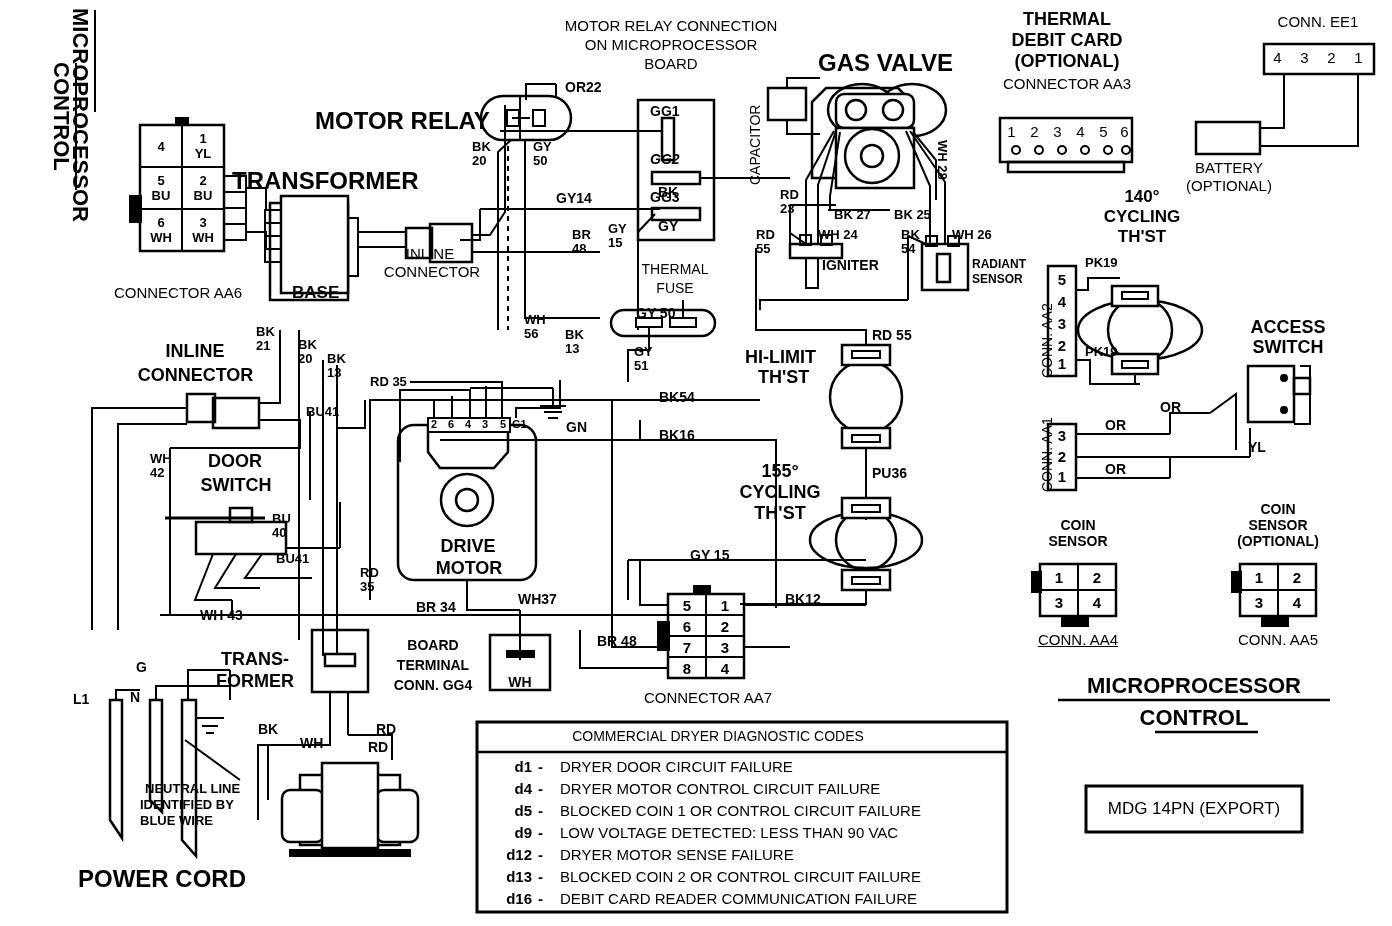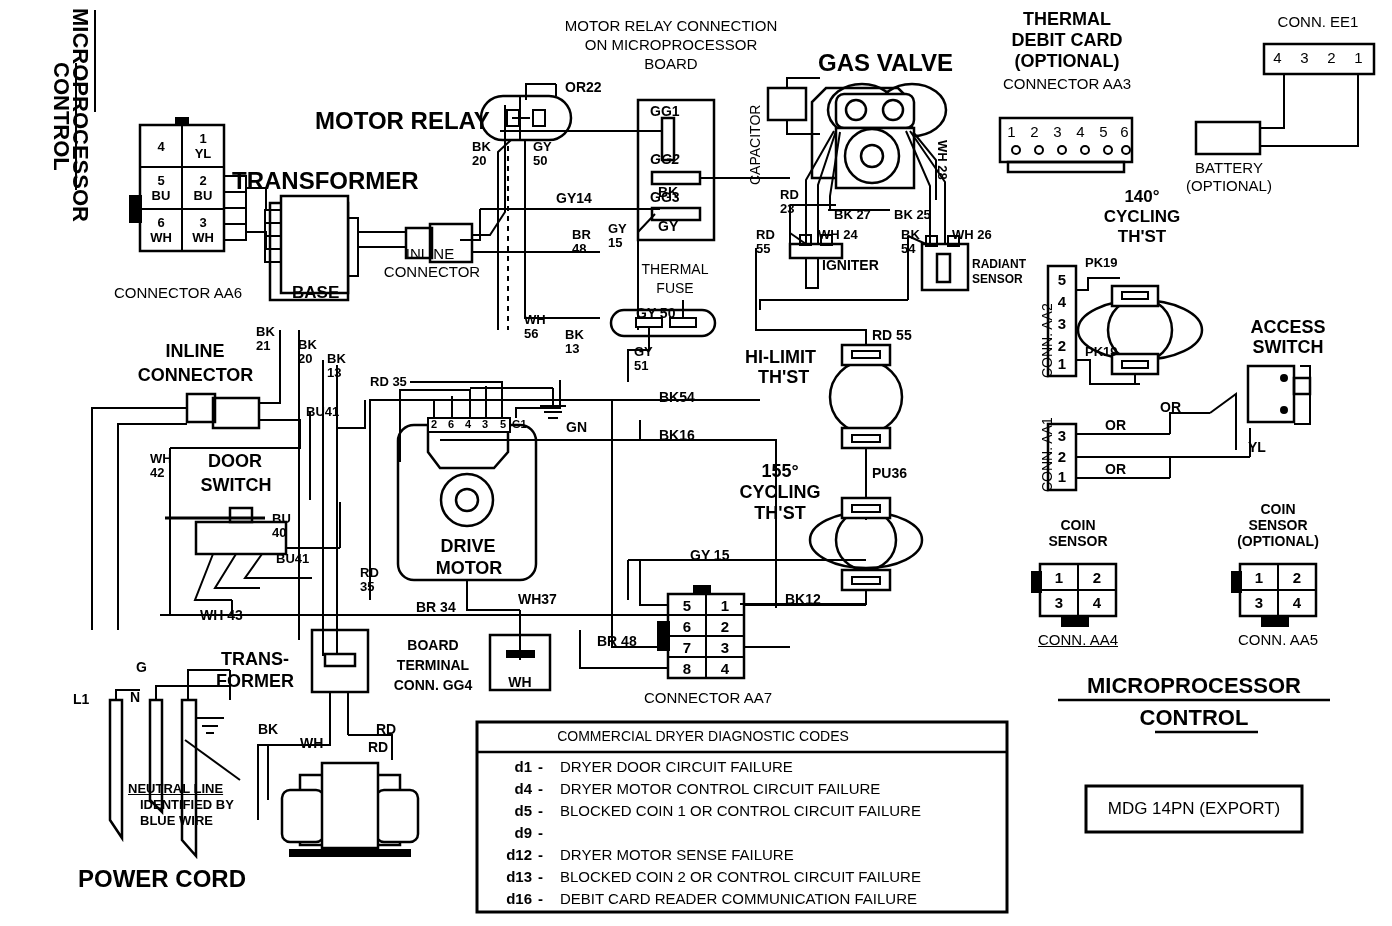--- a/index.html
+++ b/index.html
@@ -475,21 +475,21 @@
 <div class="lbl t18 b c" style="left:196px;top:650px;width:118px;">TRANS-</div>
 <div class="lbl t18 b c" style="left:192px;top:672px;width:126px;">FORMER</div>
 <div class="lbl t14 b" style="left:258px;top:722px;">BK</div>
 <div class="lbl t14 b" style="left:300px;top:736px;">WH</div>
 <div class="lbl t14 b" style="left:376px;top:722px;">RD</div>
 <div class="lbl t14 b" style="left:368px;top:740px;">RD</div>
 
 <div class="lbl t14 b" style="left:73px;top:692px;">L1</div>
 <div class="lbl t14 b" style="left:130px;top:690px;">N</div>
 <div class="lbl t14 b" style="left:136px;top:660px;">G</div>
-<div class="lbl t13 b" style="left:128px;top:782px;text-decoration:underline;">NEUTRAL LINE</div>
+<div class="lbl t13 b" style="left:145px;top:782px;">NEUTRAL LINE</div>
 <div class="lbl t13 b" style="left:140px;top:798px;">IDENTIFIED BY</div>
 <div class="lbl t13 b" style="left:140px;top:814px;">BLUE WIRE</div>
 <div class="lbl t20 b" style="left:78px;top:866px;">POWER CORD</div>
 
 <div class="lbl t14 b" style="left:565px;top:80px;">OR22</div>
 <div class="lbl t13 b" style="left:472px;top:140px;">BK
 20</div>
 <div class="lbl t13 b" style="left:533px;top:140px;">GY
 50</div>
 <div class="lbl t14 b" style="left:556px;top:191px;">GY14</div>
@@ -541,36 +541,37 @@
 54</div>
 <div class="lbl t14 b" style="left:872px;top:328px;">RD 55</div>
 <div class="lbl t14 b" style="left:872px;top:466px;">PU36</div>
 <div class="lbl t13 b" style="left:1085px;top:256px;">PK19</div>
 <div class="lbl t13 b" style="left:1085px;top:345px;">PK19</div>
 <div class="lbl t14 b" style="left:1105px;top:418px;">OR</div>
 <div class="lbl t14 b" style="left:1105px;top:462px;">OR</div>
 <div class="lbl t14 b" style="left:1160px;top:400px;">OR</div>
 <div class="lbl t14 b" style="left:1248px;top:440px;">YL</div>
 
-<div class="lbl t16 c" style="left:490px;top:729px;width:426px;">COMMERCIAL DRYER DIAGNOSTIC CODES</div>
+<div class="lbl t16 c" style="left:505px;top:729px;width:426px;">COMMERCIAL DRYER DIAGNOSTIC CODES</div>
 
 <div class="lbl t15 b" style="left:492px;top:759px;width:40px;text-align:right;">d1</div>
 <div class="lbl t15 b" style="left:538px;top:759px;">-</div>
 <div class="lbl t15" style="left:560px;top:759px;">DRYER DOOR CIRCUIT FAILURE</div>
 
 <div class="lbl t15 b" style="left:492px;top:781px;width:40px;text-align:right;">d4</div>
 <div class="lbl t15 b" style="left:538px;top:781px;">-</div>
 <div class="lbl t15" style="left:560px;top:781px;">DRYER MOTOR CONTROL CIRCUIT FAILURE</div>
 
 <div class="lbl t15 b" style="left:492px;top:803px;width:40px;text-align:right;">d5</div>
 <div class="lbl t15 b" style="left:538px;top:803px;">-</div>
 <div class="lbl t15" style="left:560px;top:803px;">BLOCKED COIN 1 OR CONTROL CIRCUIT FAILURE</div>
 
 <div class="lbl t15 b" style="left:492px;top:825px;width:40px;text-align:right;">d9</div>
 <div class="lbl t15 b" style="left:538px;top:825px;">-</div>
+<div class="lbl t15" style="left:560px;top:825px;">LOW VOLTAGE DETECTED: LESS THAN 90 VAC</div>
 
 <div class="lbl t15 b" style="left:488px;top:847px;width:44px;text-align:right;">d12</div>
 <div class="lbl t15 b" style="left:538px;top:847px;">-</div>
 <div class="lbl t15" style="left:560px;top:847px;">DRYER MOTOR SENSE FAILURE</div>
 
 <div class="lbl t15 b" style="left:488px;top:869px;width:44px;text-align:right;">d13</div>
 <div class="lbl t15 b" style="left:538px;top:869px;">-</div>
 <div class="lbl t15" style="left:560px;top:869px;">BLOCKED COIN 2 OR CONTROL CIRCUIT FAILURE</div>
 
 <div class="lbl t15 b" style="left:488px;top:891px;width:44px;text-align:right;">d16</div>

